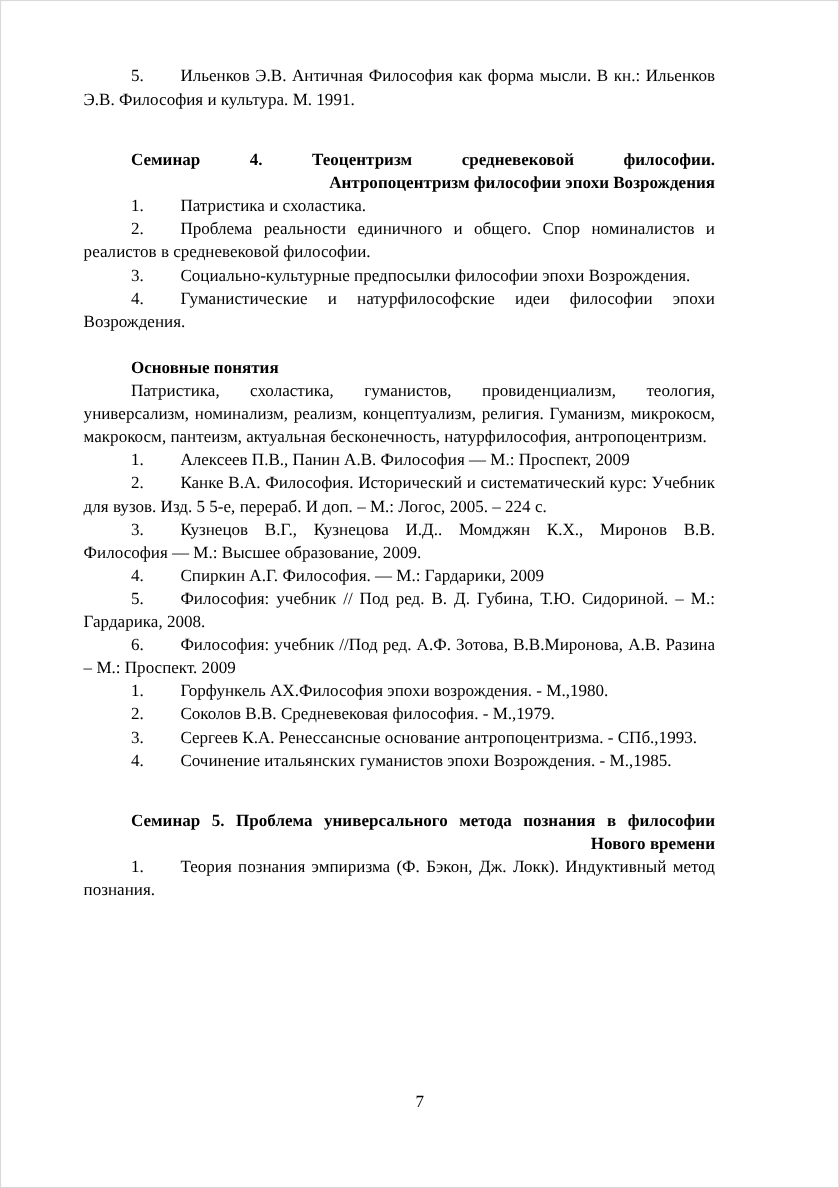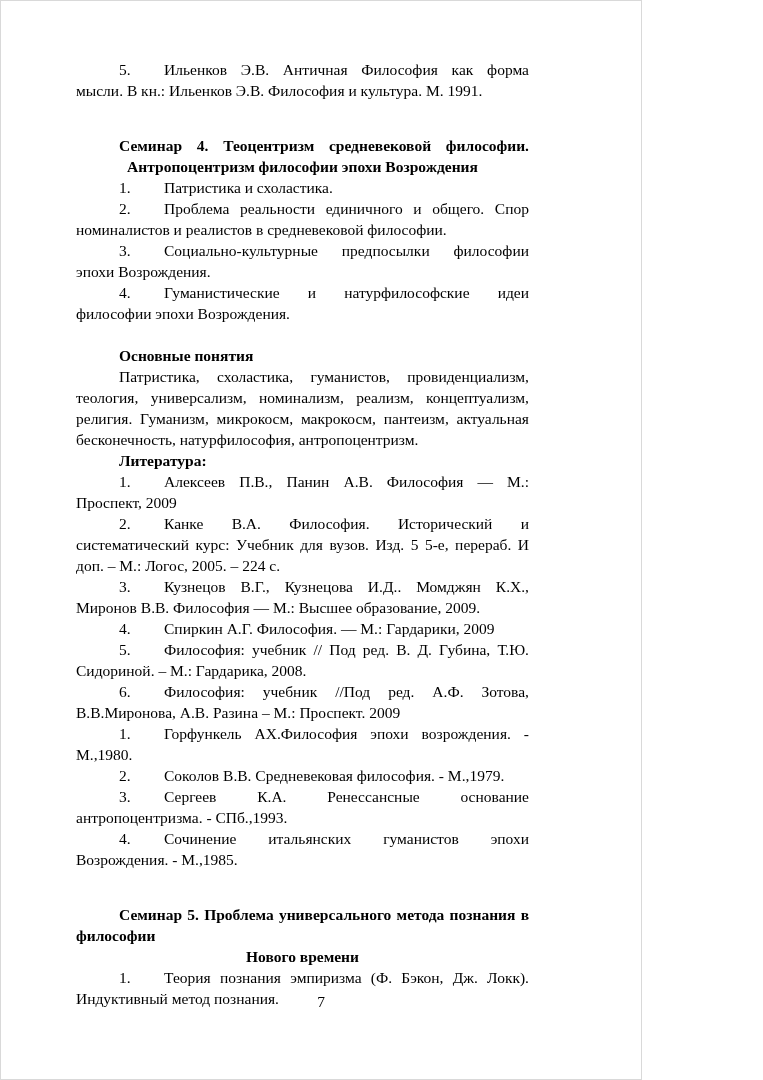--- a/index.html
+++ b/index.html
@@ -3,21 +3,21 @@
 <meta charset="utf-8">
 <title>Документ — страница 7</title>
 <style>
   * { box-sizing: border-box; }
   html, body {
     margin: 0;
     padding: 0;
     background: #ffffff;
   }
   .page {
-    width: 642px;
+    width: 763px;
     height: 1080px;
     background: #ffffff;
     border: 1px solid #d9d9d9;
     padding: 58px 112px 0 75px;
     font-family: "Liberation Serif", "DejaVu Serif", serif;
     font-size: 15.5px;
     line-height: 21px;
     color: #000000;
     position: relative;
     overflow: hidden;
@@ -41,21 +41,21 @@
   }
   
   .hline1 {
     font-weight: bold;
     text-align: justify;
     text-align-last: justify;
     text-indent: 43px;
   }
   .hline2 {
     font-weight: bold;
-    text-align: center;
+    text-align: right;
     text-indent: 0;
   }
   .gap1 { margin-top: 21px; }  
   .gap2 { margin-top: 34px; }  
   .pagenum {
     position: absolute;
     left: 0;
     right: 0;
     top: 990px;
     text-align: center;
@@ -81,21 +81,20 @@
     <div>
       <p class="item"><span class="num">1.</span><span>Патристика и схоластика.</span></p>
       <p class="item"><span class="num">2.</span><span>Проблема реальности единичного и общего. Спор номиналистов и реалистов в средневековой философии.</span></p>
       <p class="item"><span class="num">3.</span><span>Социально-культурные предпосылки философии эпохи Возрождения.</span></p>
       <p class="item"><span class="num">4.</span><span>Гуманистические и натурфилософские идеи философии эпохи Возрождения.</span></p>
     </div>
 
     <p class="sub gap1">Основные понятия</p>
     <p class="jp">Патристика, схоластика, гуманистов, провиденциализм, теология, универсализм, номинализм, реализм, концептуализм, религия. Гуманизм, микрокосм, макрокосм, пантеизм, актуальная бесконечность, натурфилософия, антропоцентризм.</p>
 
-    <p class="sub">Литература:</p>
 
     <div>
       <p class="item"><span class="num">1.</span><span>Алексеев П.В., Панин А.В. Философия — М.: Проспект, 2009</span></p>
       <p class="item"><span class="num">2.</span><span>Канке В.А. Философия. Исторический и систематический курс: Учебник для вузов. Изд. 5 5-е, перераб. И доп. – М.: Логос, 2005. – 224 с.</span></p>
       <p class="item"><span class="num">3.</span><span>Кузнецов В.Г., Кузнецова И.Д.. Момджян К.Х., Миронов В.В. Философия — М.: Высшее образование, 2009.</span></p>
       <p class="item"><span class="num">4.</span><span>Спиркин А.Г. Философия. — М.: Гардарики, 2009</span></p>
       <p class="item"><span class="num">5.</span><span>Философия: учебник // Под ред. В. Д. Губина, Т.Ю. Сидориной. – М.: Гардарика, 2008.</span></p>
       <p class="item"><span class="num">6.</span><span>Философия: учебник //Под ред. А.Ф. Зотова, В.В.Миронова, А.В. Разина – М.: Проспект. 2009</span></p>
     </div>
 

